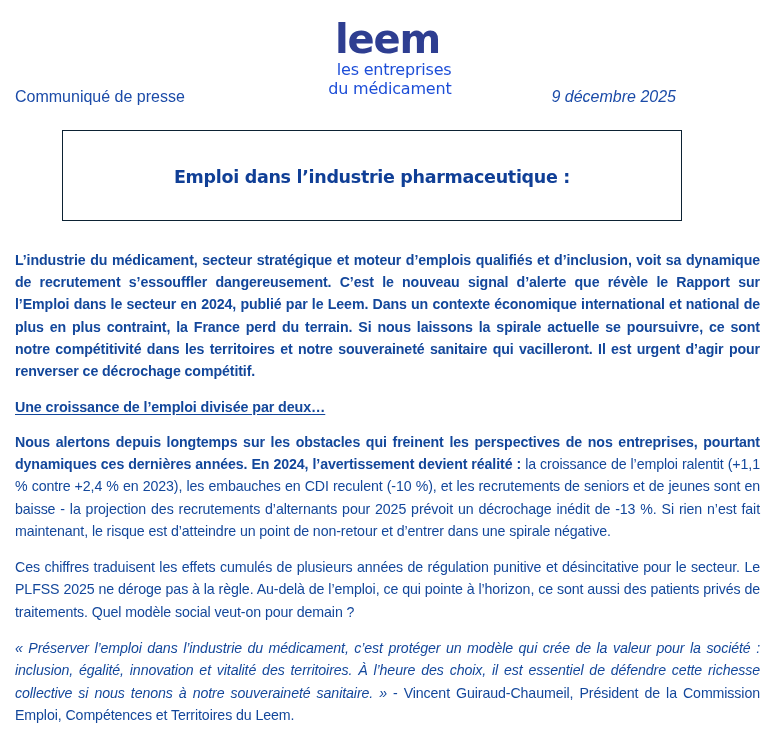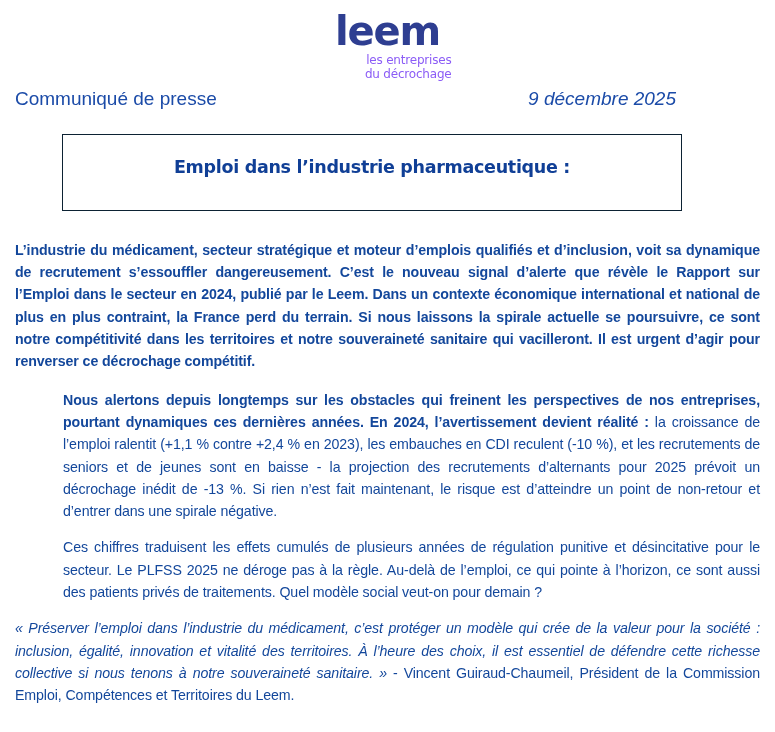--- a/index.html
+++ b/index.html
@@ -21,71 +21,71 @@
     box-sizing: border-box;
     padding: 0 14px;
   }
 
   
   .logo-area {
     height: 82px;
     display: flex;
     align-items: flex-start;
     justify-content: center;
-    padding-top: 12px;
+    padding-top: 20px;
     box-sizing: border-box;
   }
   .logo {
     width: 130px;
     text-align: center;
     line-height: 1;
   }
   .logo-word {
     font-family: "DejaVu Sans", sans-serif;
     font-weight: bold;
     font-size: 40px;
     letter-spacing: -1.2px;
     color: #2E3E91;
     display: block;
     line-height: 0.95;
   }
   .logo-sub {
     display: block;
     font-family: "DejaVu Sans", sans-serif;
-    font-size: 12px;
-    color: #8b5cf6;
+    font-size: 16px;
+    color: #1d4ed8;
     letter-spacing: -0.2px;
     line-height: 1.18;
     margin-top: 3px;
     text-align: right;
     padding-right: 1px;
   }
   .logo-sub span { display: block; }
 
   
   .header-row {
     display: flex;
     justify-content: space-between;
     align-items: baseline;
-    font-size: 19px;
+    font-size: 16px;
     color: #1B4BA8;
     padding: 0 1px;
     margin-top: 6px;
   }
   .header-date {
     margin-right: 84px;
     font-style: italic;
   }
 
   
   .title-box {
     margin: 24px 79px 0 48px;
     border: 1.3px solid #0C2233;
     box-sizing: border-box;
-    padding: 20px 18px 30px;
+    padding: 34px 18px 30px;
     text-align: center;
   }
   .title-box .line {
     font-family: "DejaVu Sans", sans-serif;
     font-weight: bold;
     font-size: 17.5px;
     line-height: 1.42;
     color: #103F96;
     letter-spacing: -0.3px;
   }
@@ -101,21 +101,20 @@
     line-height: 1.57;
     text-align: justify;
     color: #13479B;
     letter-spacing: -0.1px;
   }
   p.para.bold {
     font-weight: bold;
   }
   p.para.tight {
     margin-bottom: 14px;
-    margin-left: 48px;
   }
   .lead-in {
     font-weight: bold;
   }
   h2.subhead {
     margin: 0 0 16px 0;
     font-size: 14.3px;
     font-weight: bold;
     color: #13479B;
     text-decoration: underline;
@@ -137,38 +136,39 @@
 </head>
 <body>
 
 <div class="page">
 
   <div class="logo-area">
     <div class="logo">
       <span class="logo-word">leem</span>
       <span class="logo-sub">
         <span>les entreprises</span>
-        <span>du décrochage</span>
+        <span>du médicament</span>
       </span>
     </div>
   </div>
 
   <div class="header-row">
     <div class="header-doctype">Communiqué de presse</div>
     <div class="header-date">9 décembre 2025</div>
   </div>
 
   <div class="title-box">
     <div class="line">Emploi dans l’industrie pharmaceutique :</div>
   </div>
 
   <div class="body-wrap">
 
     <p class="para bold">L’industrie du médicament, secteur stratégique et moteur d’emplois qualifiés et d’inclusion, voit sa dynamique de recrutement s’essouffler dangereusement. C’est le nouveau signal d’alerte que révèle le Rapport sur l’Emploi dans le secteur en 2024, publié par le Leem. Dans un contexte économique international et national de plus en plus contraint, la France perd du terrain. Si nous laissons la spirale actuelle se poursuivre, ce sont notre compétitivité dans les territoires et notre souveraineté sanitaire qui vacilleront. Il est urgent d’agir pour renverser ce décrochage compétitif.</p>
 
+    <h2 class="subhead">Une croissance de l’emploi divisée par deux…</h2>
 
     <p class="para tight"><span class="lead-in">Nous alertons depuis longtemps sur les obstacles qui freinent les perspectives de nos entreprises, pourtant dynamiques ces dernières années. En 2024, l’avertissement devient réalité :</span><span> la croissance de l’emploi ralentit (+1,1 % contre +2,4 % en 2023), les embauches en CDI reculent (-10 %), et les recrutements de seniors et de jeunes sont en baisse - la projection des recrutements d’alternants pour 2025 prévoit un décrochage inédit de -13 %. Si rien n’est fait maintenant, le risque est d’atteindre un point de non-retour et d’entrer dans une spirale négative.</span></p>
 
     <p class="para tight">Ces chiffres traduisent les effets cumulés de plusieurs années de régulation punitive et désincitative pour le secteur. Le PLFSS 2025 ne déroge pas à la règle.  Au-delà de l’emploi, ce qui pointe à l’horizon, ce sont aussi des patients privés de traitements. Quel modèle social veut-on pour demain ?</p>
 
     <p class="quote"><span class="it">« Préserver l’emploi dans l’industrie du médicament, c’est protéger un modèle qui crée de la valeur pour la société : inclusion, égalité, innovation et vitalité des territoires. À l’heure des choix, il est essentiel de défendre cette richesse collective si nous tenons à notre souveraineté sanitaire. »</span><span> -  Vincent Guiraud-Chaumeil, Président de la Commission Emploi, Compétences et Territoires du Leem.</span></p>
 
   </div>
 </div>
 

